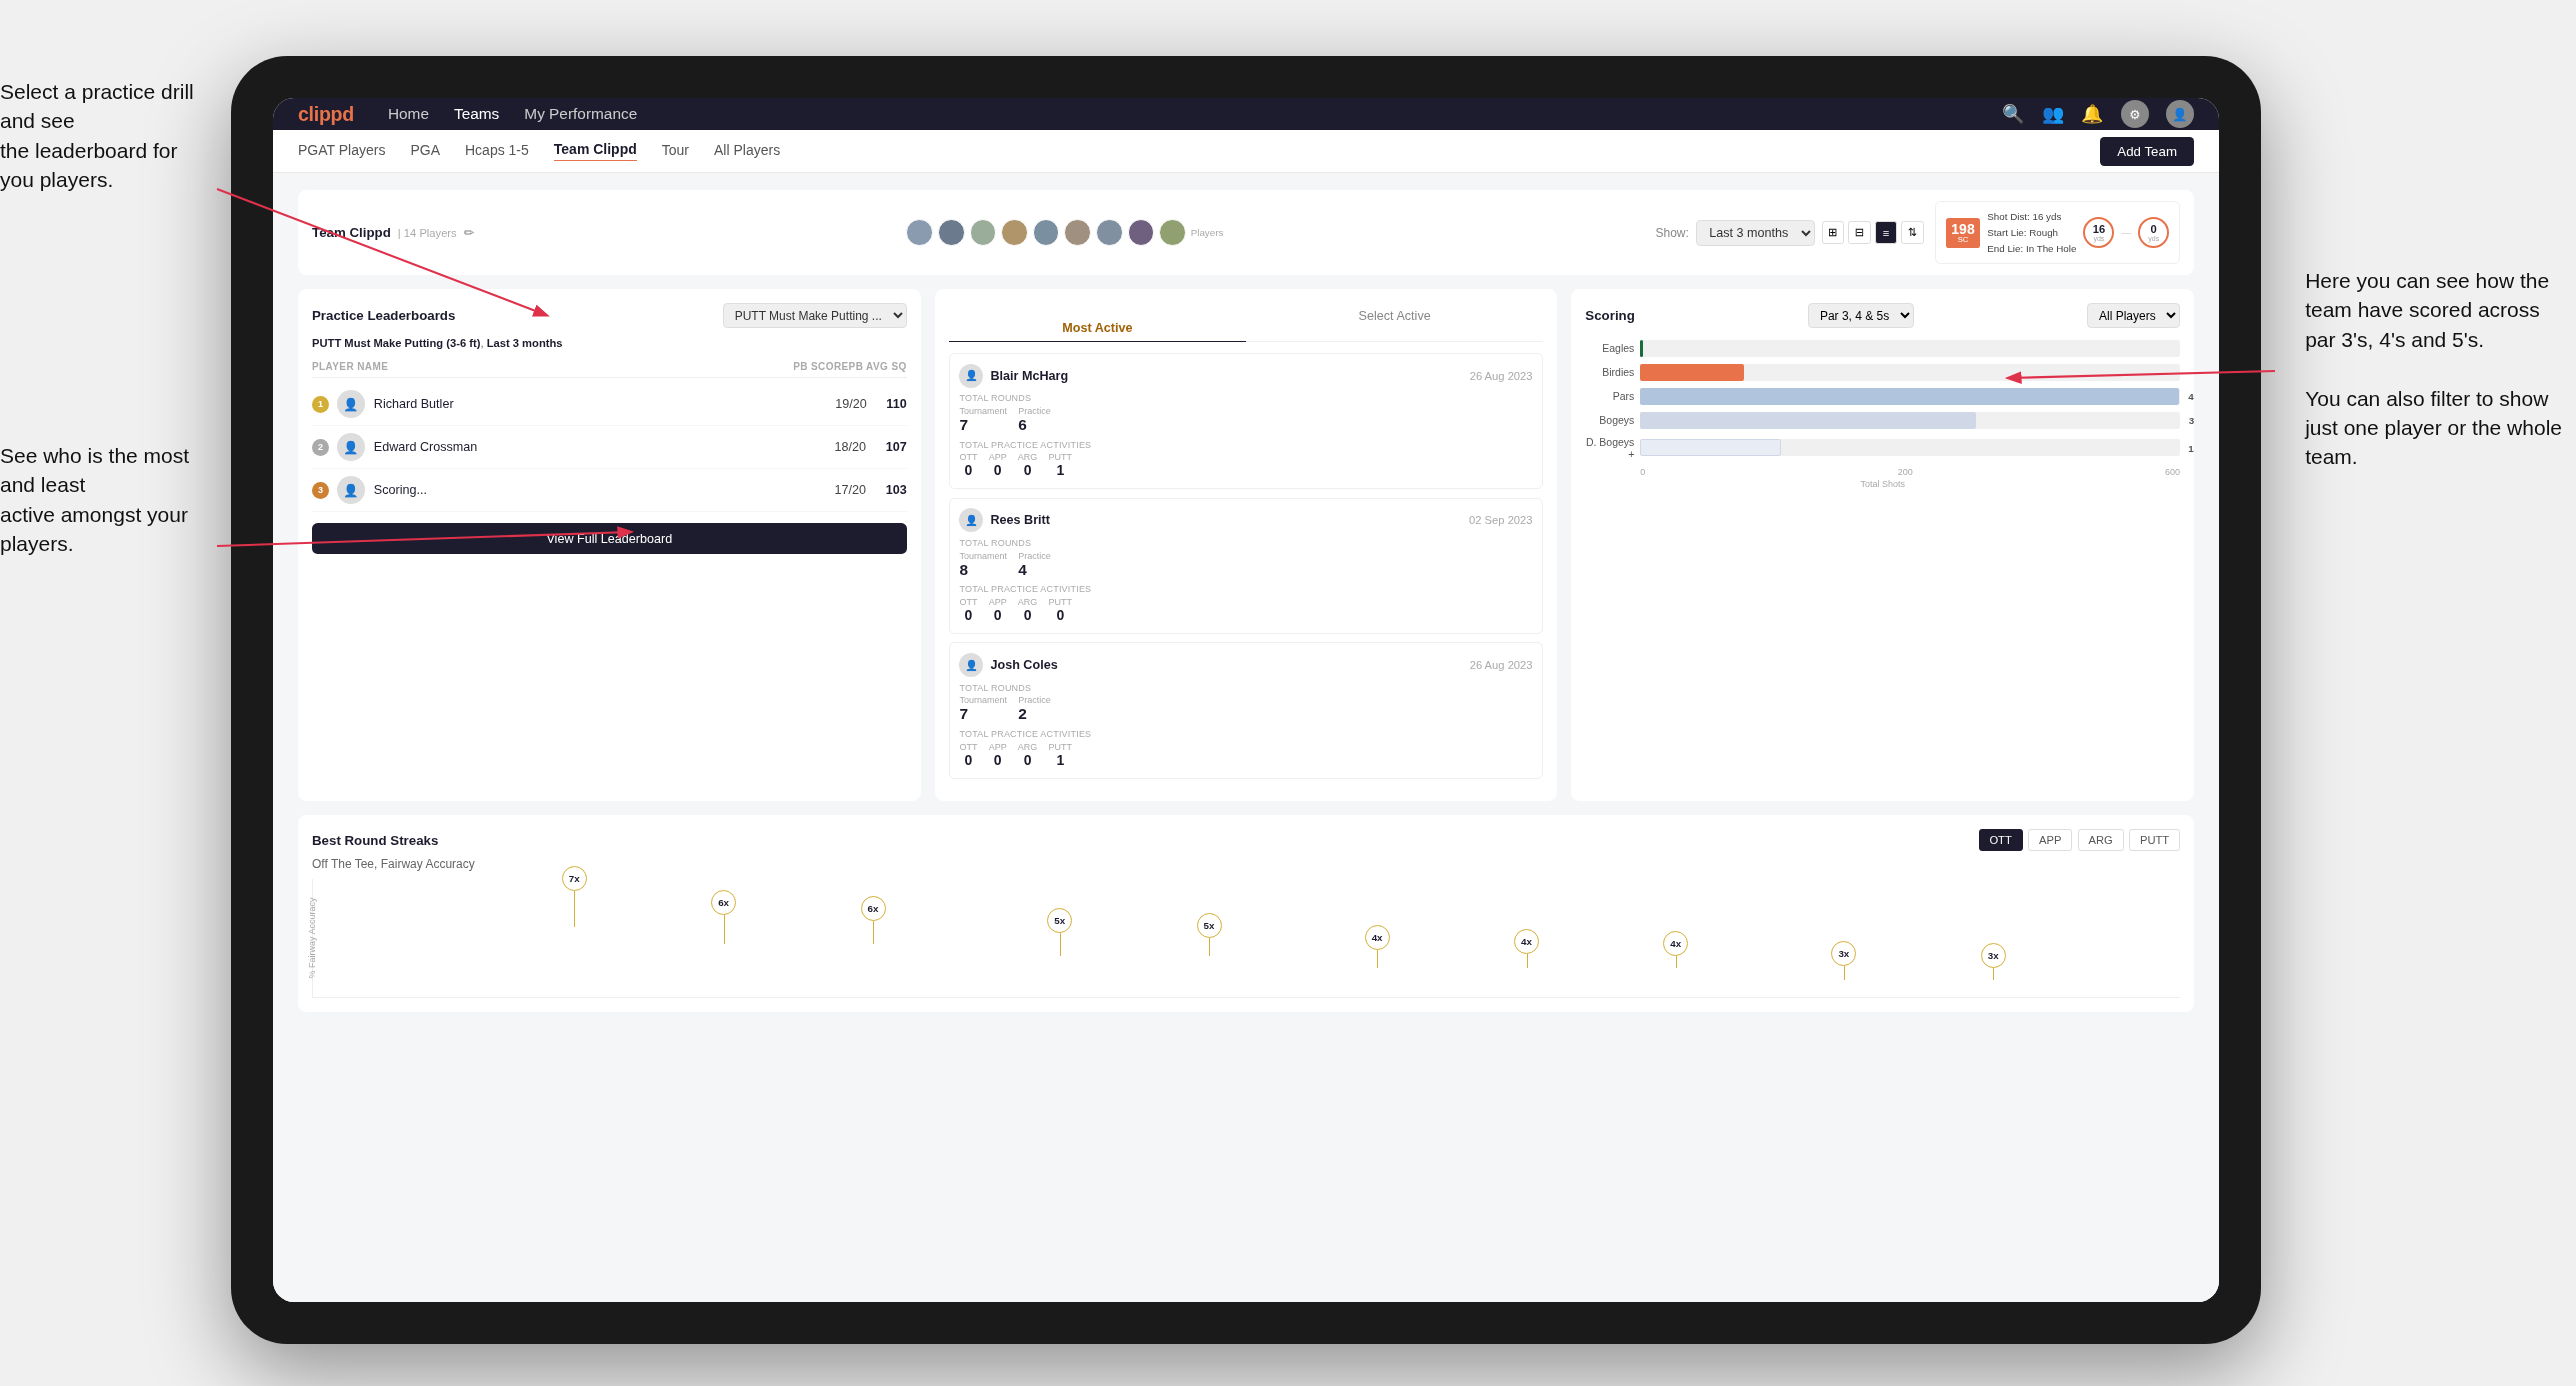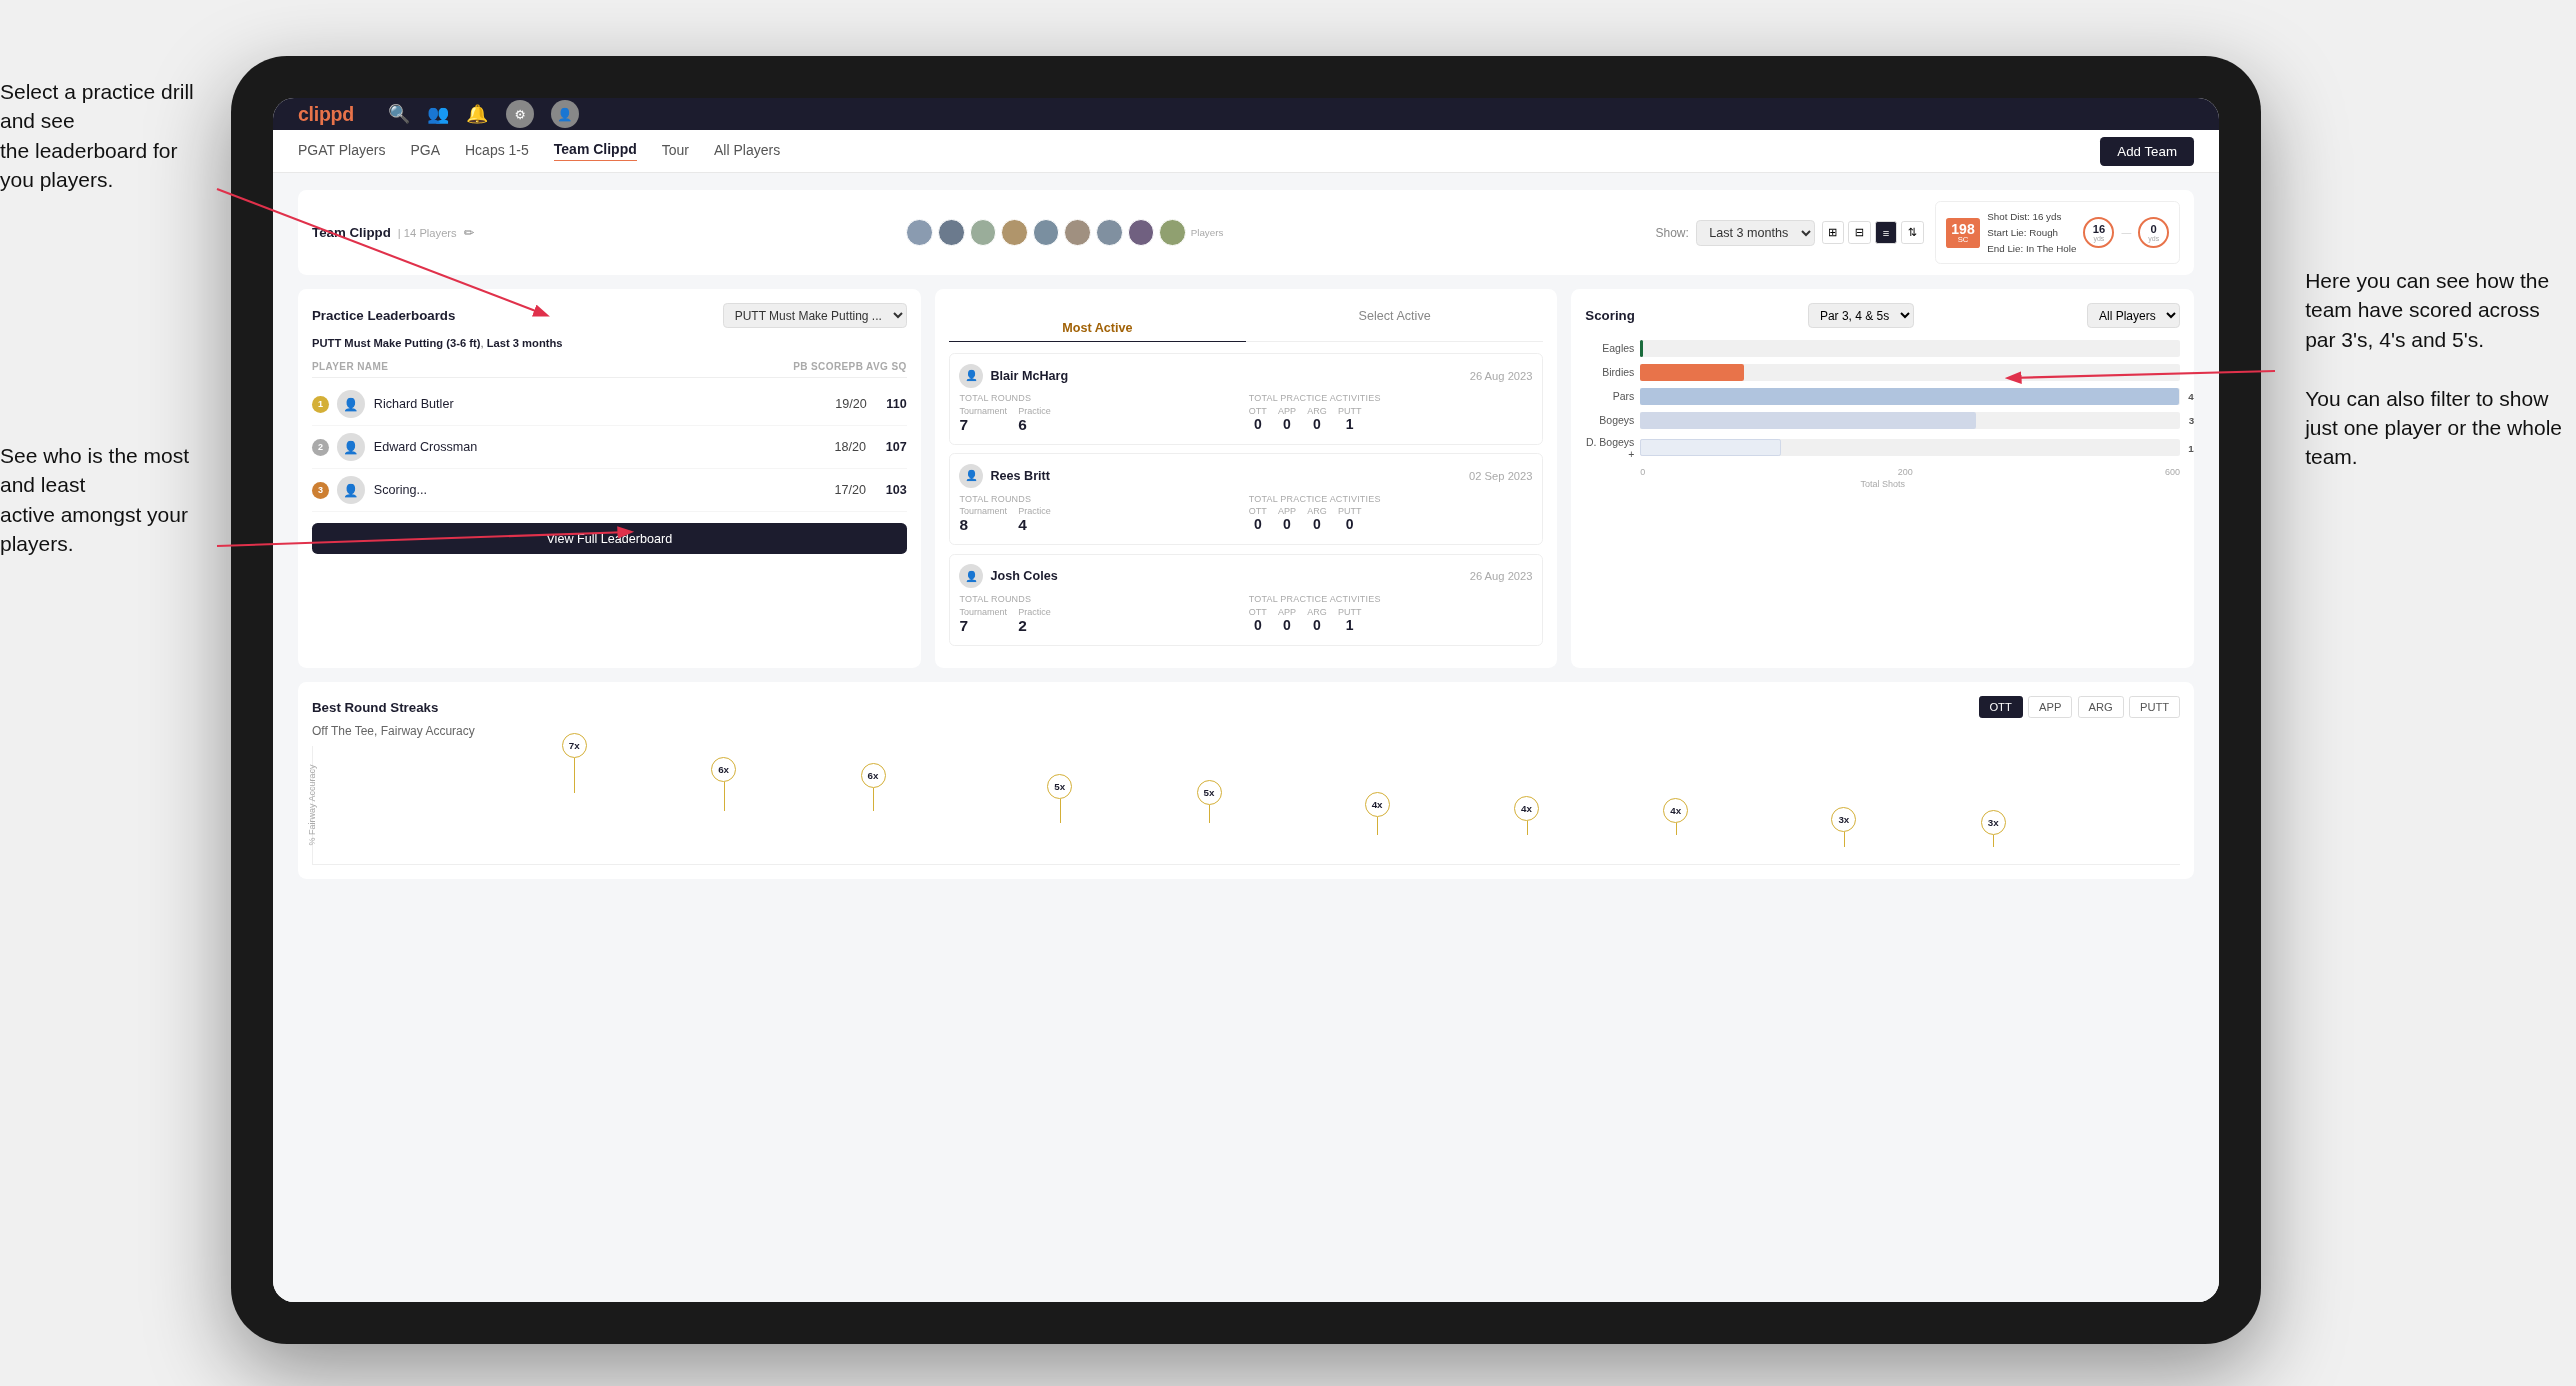--- a/index.html
+++ b/index.html
@@ -293,21 +293,21 @@
       display: flex;
       align-items: center;
       justify-content: center;
       font-size: 10.5px;
       color: #888;
     }
     .pac-name { font-size: 12.6px; font-weight: 600; color: #1c1c2e; }
     .pac-date { font-size: 11.2px; color: #aaa; }
     .pac-stats {
       display: grid;
-      grid-template-columns: 1fr 1fr;
+      grid-template-columns: 1fr;
       gap: 5.6px;
     }
     .pac-stat-group { }
     .pac-stat-title { font-size: 9px; color: #aaa; text-transform: uppercase; letter-spacing: 0.2px; margin-bottom: 2.8px; }
     .pac-stat-row {
       display: flex;
       gap: 11.2px;
     }
     .pac-stat-item { }
     .pac-stat-label { font-size: 9px; color: #aaa; }
@@ -450,20 +450,25 @@
     }
   </style>
 </head>
 <body>
 
 <div class="ipad-frame">
   <div class="ipad-screen">
 
     <nav class="navbar">
       <span class="navbar-logo">clippd</span>
+      <div class="navbar-nav">
+        <a href="#">Home</a>
+        <a href="#" class="active">Teams</a>
+        <a href="#">My Performance</a>
+      </div>
       <div class="navbar-icons">
         <span class="navbar-icon">🔍</span>
         <span class="navbar-icon">👥</span>
         <span class="navbar-icon">🔔</span>
         <div class="avatar-circle">⚙</div>
         <div class="avatar-circle">👤</div>
       </div>
     </nav>
 
     <div class="subnav">

